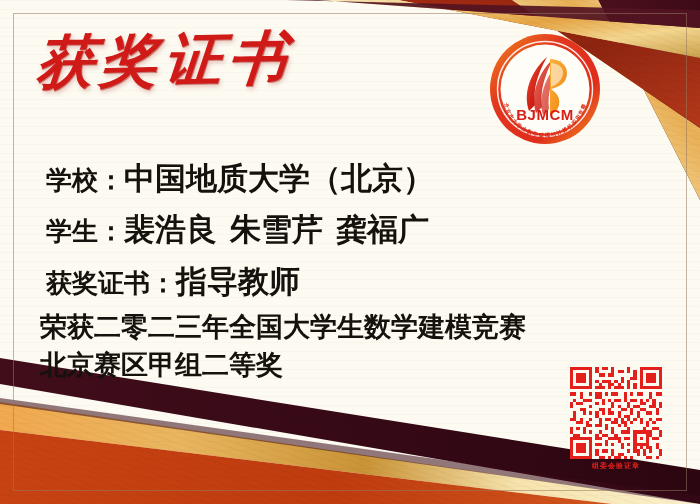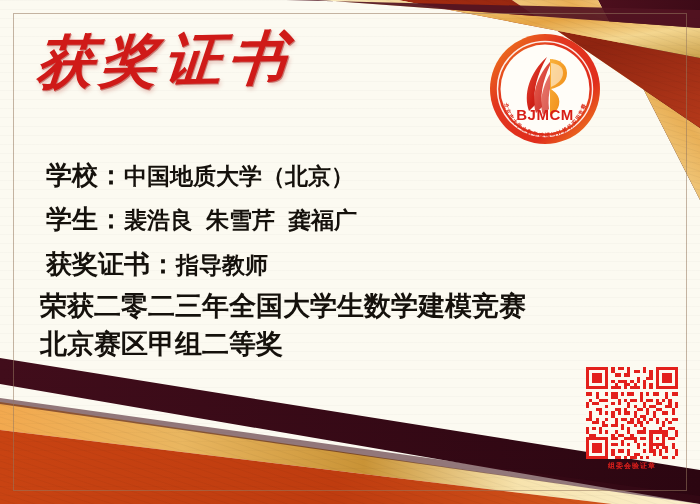--- a/index.html
+++ b/index.html
@@ -96,27 +96,27 @@
     font-family: "Liberation Serif", serif;
     font-weight: bold;
   }
   .line-school  { font-size: 25px; margin-bottom: 9px; padding-left: 6px; }
   .line-student { font-size: 25px; margin-bottom: 10px; padding-left: 6px; }
   .line-advisor { font-size: 25px; margin-bottom: 6px; padding-left: 6px; }
   .line-award-1 { font-size: 27px; letter-spacing: 0px; margin-bottom: 2px; }
   .line-award-2 { font-size: 27px; letter-spacing: 0px; }
 
   .label { font-size: 26px; text-align: center; }
-  .value { font-size: 23px; }
+  .value { font-size: 31px; }
   .name-sep { display: inline-block; width: 13px; }
 
   
   .qr-wrap {
     position: absolute;
-    left: 586px;
+    left: 570px;
     top: 367px;
     z-index: 7;
     text-align: center;
   }
   .qr-code {
     width: 92px;
     height: 92px;
     display: block;
   }
   .qr-caption {

